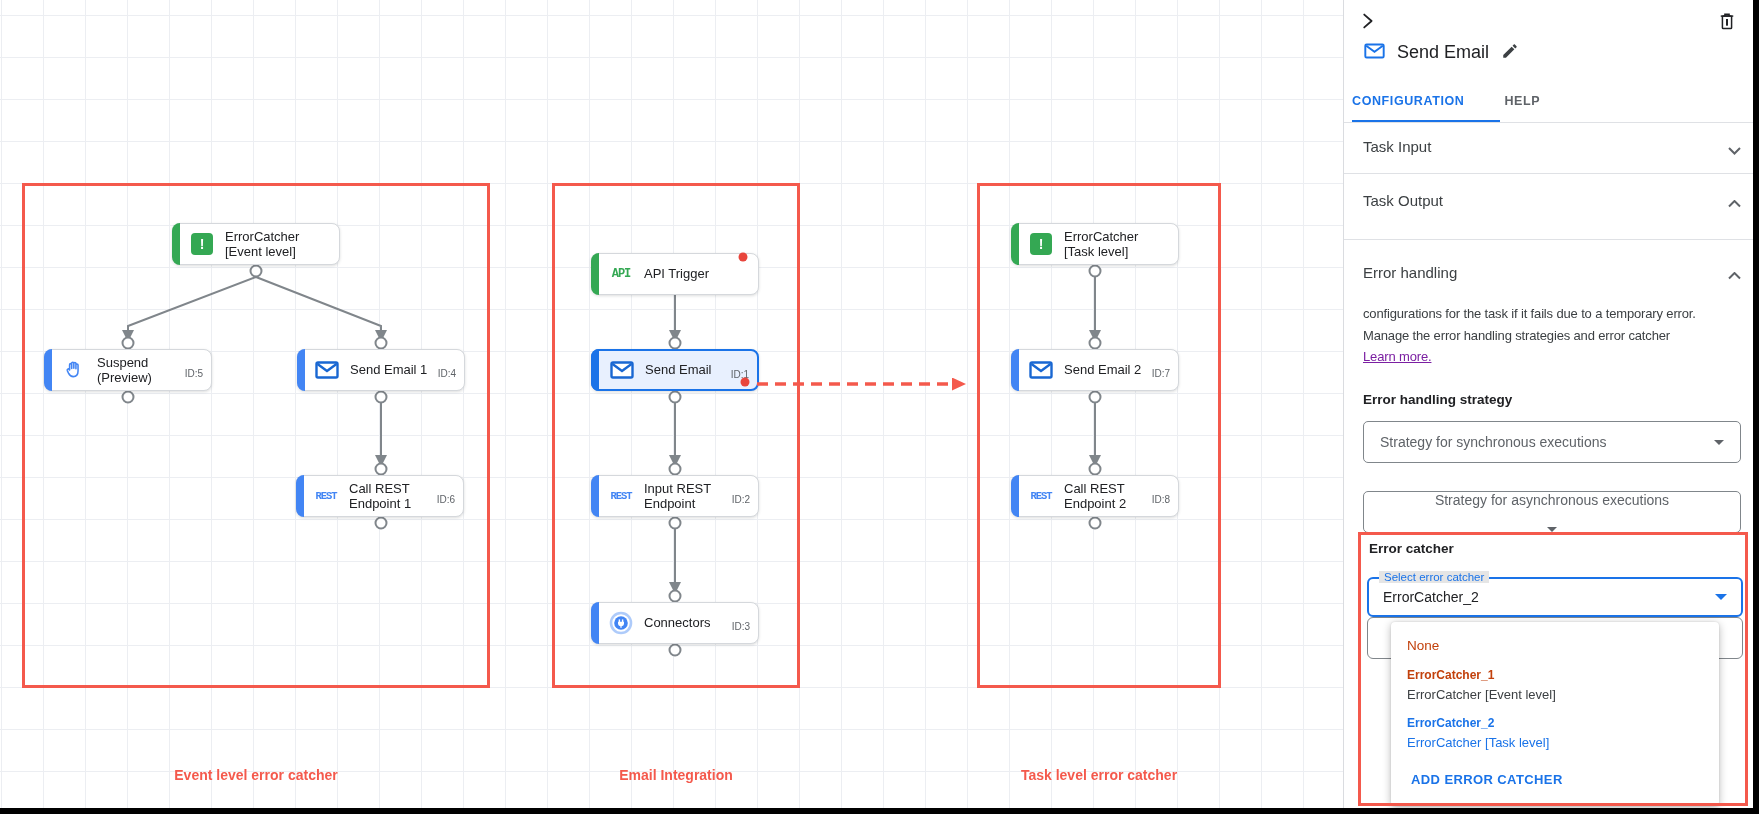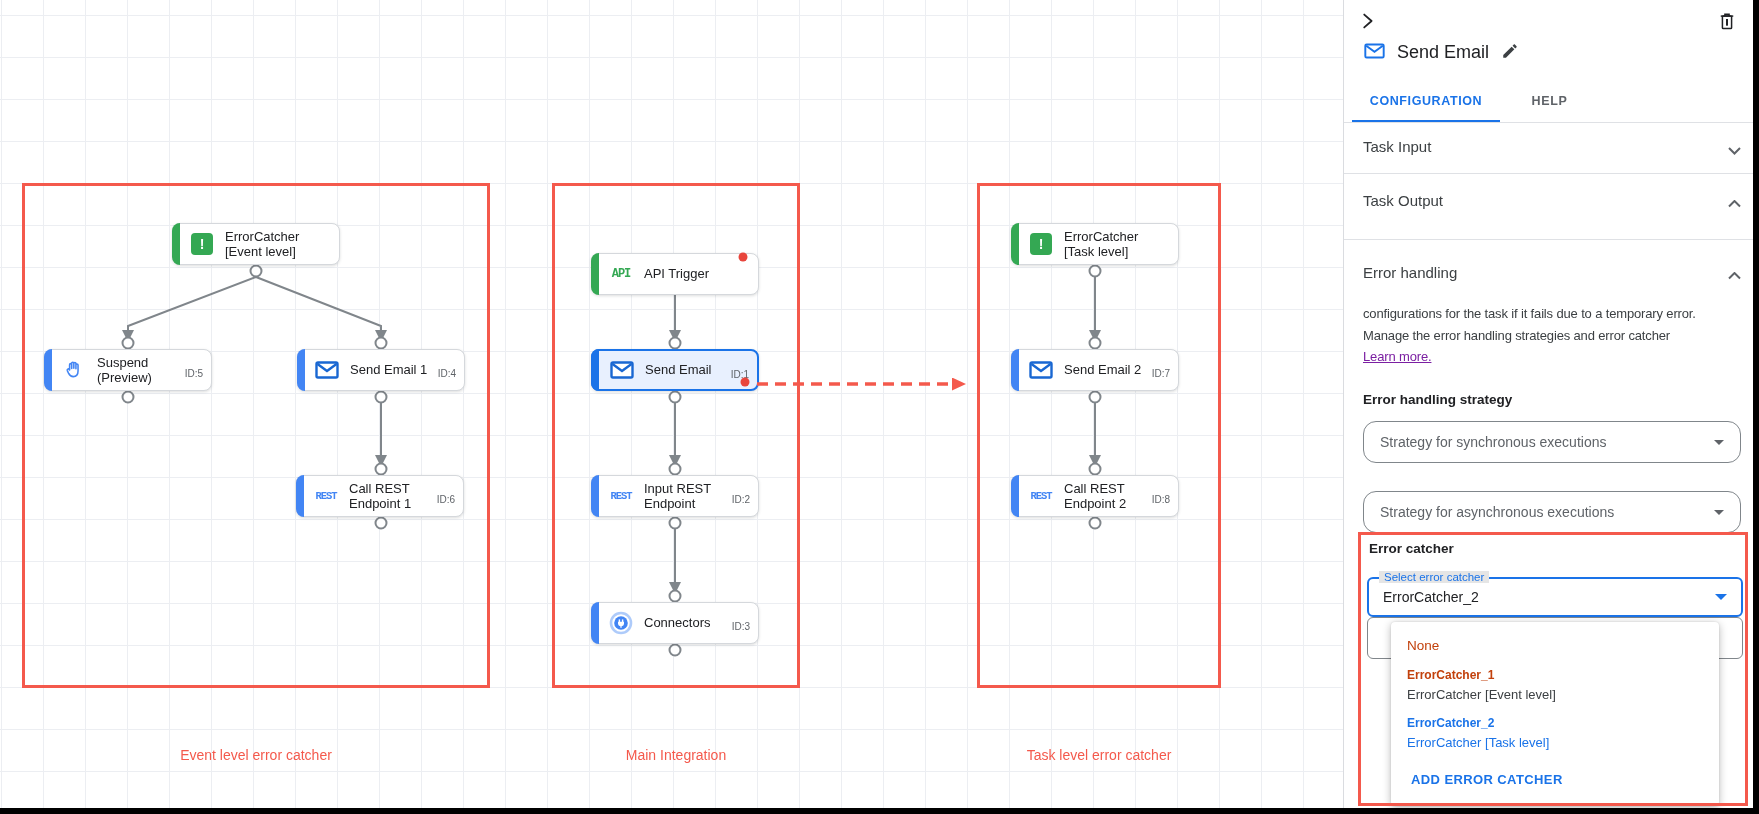--- a/index.html
+++ b/index.html
@@ -22,21 +22,21 @@
     background-size:42px 42px, 42px 42px;
     background-position:1px 0, 0 15px;
   }
   .edges, .red-layer { position:absolute; left:0; top:0; z-index:1; }
   .red-layer { z-index:4; pointer-events:none; }
 
   
   .group-rect { position:absolute; border:3px solid #f4594c; z-index:3; }
   .group-label {
     position:absolute; z-index:3; width:300px; text-align:center;
-    font-size:14px; color:#f4594c; font-weight:400;
+    font-size:14px; color:#f4594c; font-weight:700;margin-top:20px;
   }
 
   
   .node {
     position:absolute; width:168px; height:42px; z-index:2;
     background:#fff; border:1px solid #d5d8dc; border-radius:8px;
     box-shadow:0 1px 3px rgba(60,64,67,.18);
     display:flex; align-items:center; padding-left:14px;
   }
   .node .bar {
@@ -63,37 +63,37 @@
     position:absolute; left:1343px; top:0; width:410px; height:808px;
     background:#fff; border-left:1px solid #dadce0; z-index:10;
   }
   .icon-btn { position:absolute; cursor:pointer; background:none; border:none; }
   .collapse-btn { left:12px; top:10px; }
   .trash-btn { left:373px; top:11px; }
   .title-row { position:absolute; left:20px; top:42px; display:flex; align-items:center; gap:12px; }
   .panel-title { font-size:18px; color:#202124; }
   .tabs { position:absolute; left:0; top:80px; width:410px; height:43px; }
   .tab {
-    display:inline-block; height:43px; line-height:43px; text-align:center;
+    display:inline-block; height:43px; line-height:43px; 
     font-size:12.5px; font-weight:700; letter-spacing:.6px; color:#5f6368;
   }
   .tab.active { color:#1a73e8; border-bottom:3px solid #1a73e8; }
   .tab.t1 { width:148px; margin-left:8px; }
   .tab.t2 { width:90px; }
   .hdiv { position:absolute; left:0; width:410px; height:1px; background:#dfe1e5; }
   .sect-row { position:absolute; left:0; width:410px; }
   .sect-label { position:absolute; left:19px; font-size:15px; font-weight:500; color:#3c4043; }
   .sect-chev { position:absolute; left:384px; }
   .desc { position:absolute; left:19px; top:303px; width:385px; font-size:13px; letter-spacing:-0.15px; line-height:21.5px; color:#3c4043; }
   .desc .line { white-space:nowrap; }
   .learn-more { color:#7b1fa2; text-decoration:underline; cursor:pointer; }
   .bold-label { position:absolute; left:19px; font-size:13.5px; font-weight:700; color:#202124; }
   .select {
     position:absolute; left:19px; width:378px; height:42px;
-    border:1px solid #80868b; border-radius:13px; background:#fff;
+    border:1px solid #80868b; border-radius:5px; background:#fff;
     display:flex; align-items:center; padding:0 16px; cursor:pointer;
   }
   .select .sel-text { font-size:14px; color:#5f6368; flex:1; }
   .caret-gray { width:0; height:0; border-left:5px solid transparent; border-right:5px solid transparent; border-top:5px solid #5f6368; }
   .caret-blue { width:0; height:0; border-left:6px solid transparent; border-right:6px solid transparent; border-top:6px solid #1a73e8; }
 
   .ec-redrect { position:absolute; left:14px; top:532px; width:390px; height:274px; border:3px solid #f4594c; z-index:8; pointer-events:none; }
   .ec-select {
     position:absolute; left:23px; top:577px; width:376px; height:40px;
     border:2px solid #1a73e8; border-radius:6px; background:#fff;
@@ -165,21 +165,21 @@
       <circle cx="1095" cy="469" r="5.5"></circle>
       <circle cx="1095" cy="523" r="5.5"></circle>
     </g>
   </svg>
 
   <div class="group-rect" style="left:22px; top:183px; width:468px; height:505px;"></div>
   <div class="group-rect" style="left:552px; top:183px; width:248px; height:505px;"></div>
   <div class="group-rect" style="left:977px; top:183px; width:244px; height:505px;"></div>
 
   <div class="group-label" style="left:106px; top:747px;">Event level error catcher</div>
-  <div class="group-label" style="left:526px; top:747px;">Main Integration</div>
+  <div class="group-label" style="left:526px; top:747px;">Email Integration</div>
   <div class="group-label" style="left:949px; top:747px;">Task level error catcher</div>
 
   <div class="node green" style="left:172px; top:223px;">
     <span class="bar"></span>
     <span class="nicon">
         <span class="errsq">!</span>
       </span>
     <span class="ntitle">ErrorCatcher [Event level]</span>
     <span class="nid"></span>
   </div>
@@ -375,21 +375,21 @@
     <a class="learn-more">Learn more.</a>
   </div>
 
   <div class="bold-label" style="top:392px;">Error handling strategy</div>
 
   <div class="select" style="top:421px;">
     <span class="sel-text">Strategy for synchronous executions</span>
     <span class="caret-gray"></span>
   </div>
 
-  <div class="select" style="top:491px;">
+  <div class="select" style="top:491px;flex-direction:column;">
     <span class="sel-text">Strategy for asynchronous executions</span>
     <span class="caret-gray"></span>
   </div>
 
   <div class="ec-redrect"></div>
 
   <div class="bold-label" style="left:25px; top:541px;">Error catcher</div>
 
   <div class="ec-select">
     <span class="float-label">Select error catcher</span>

